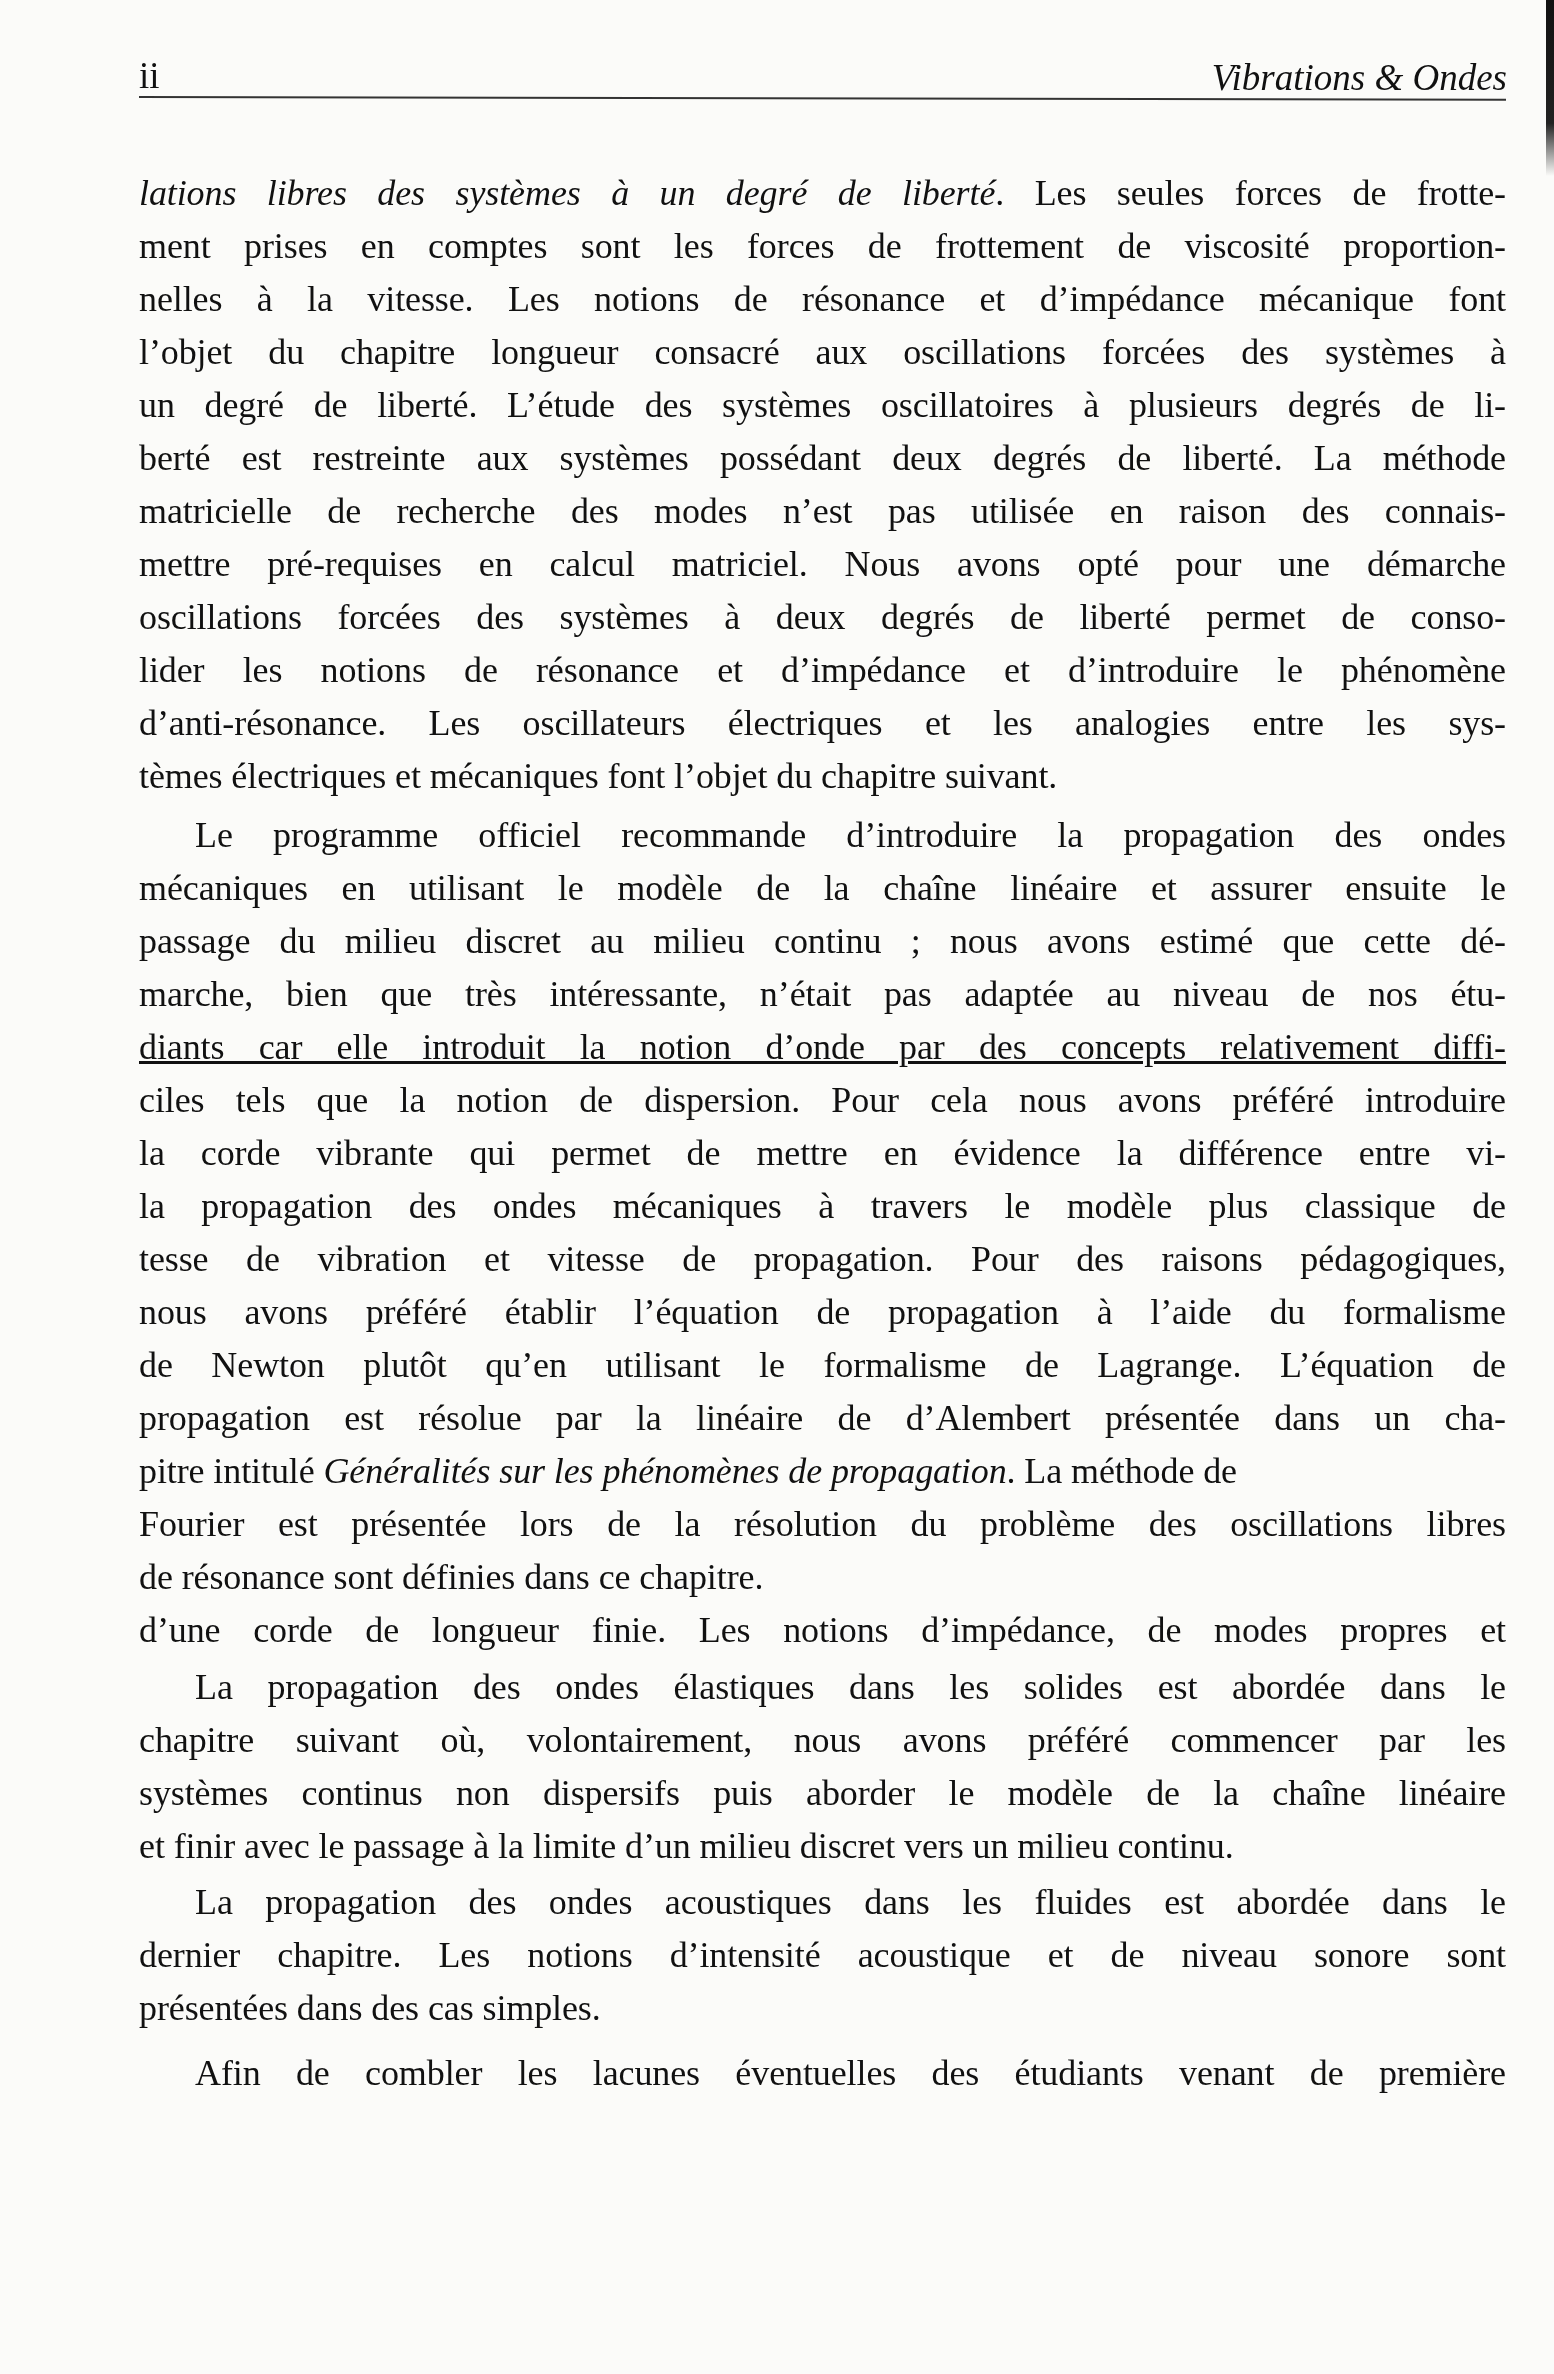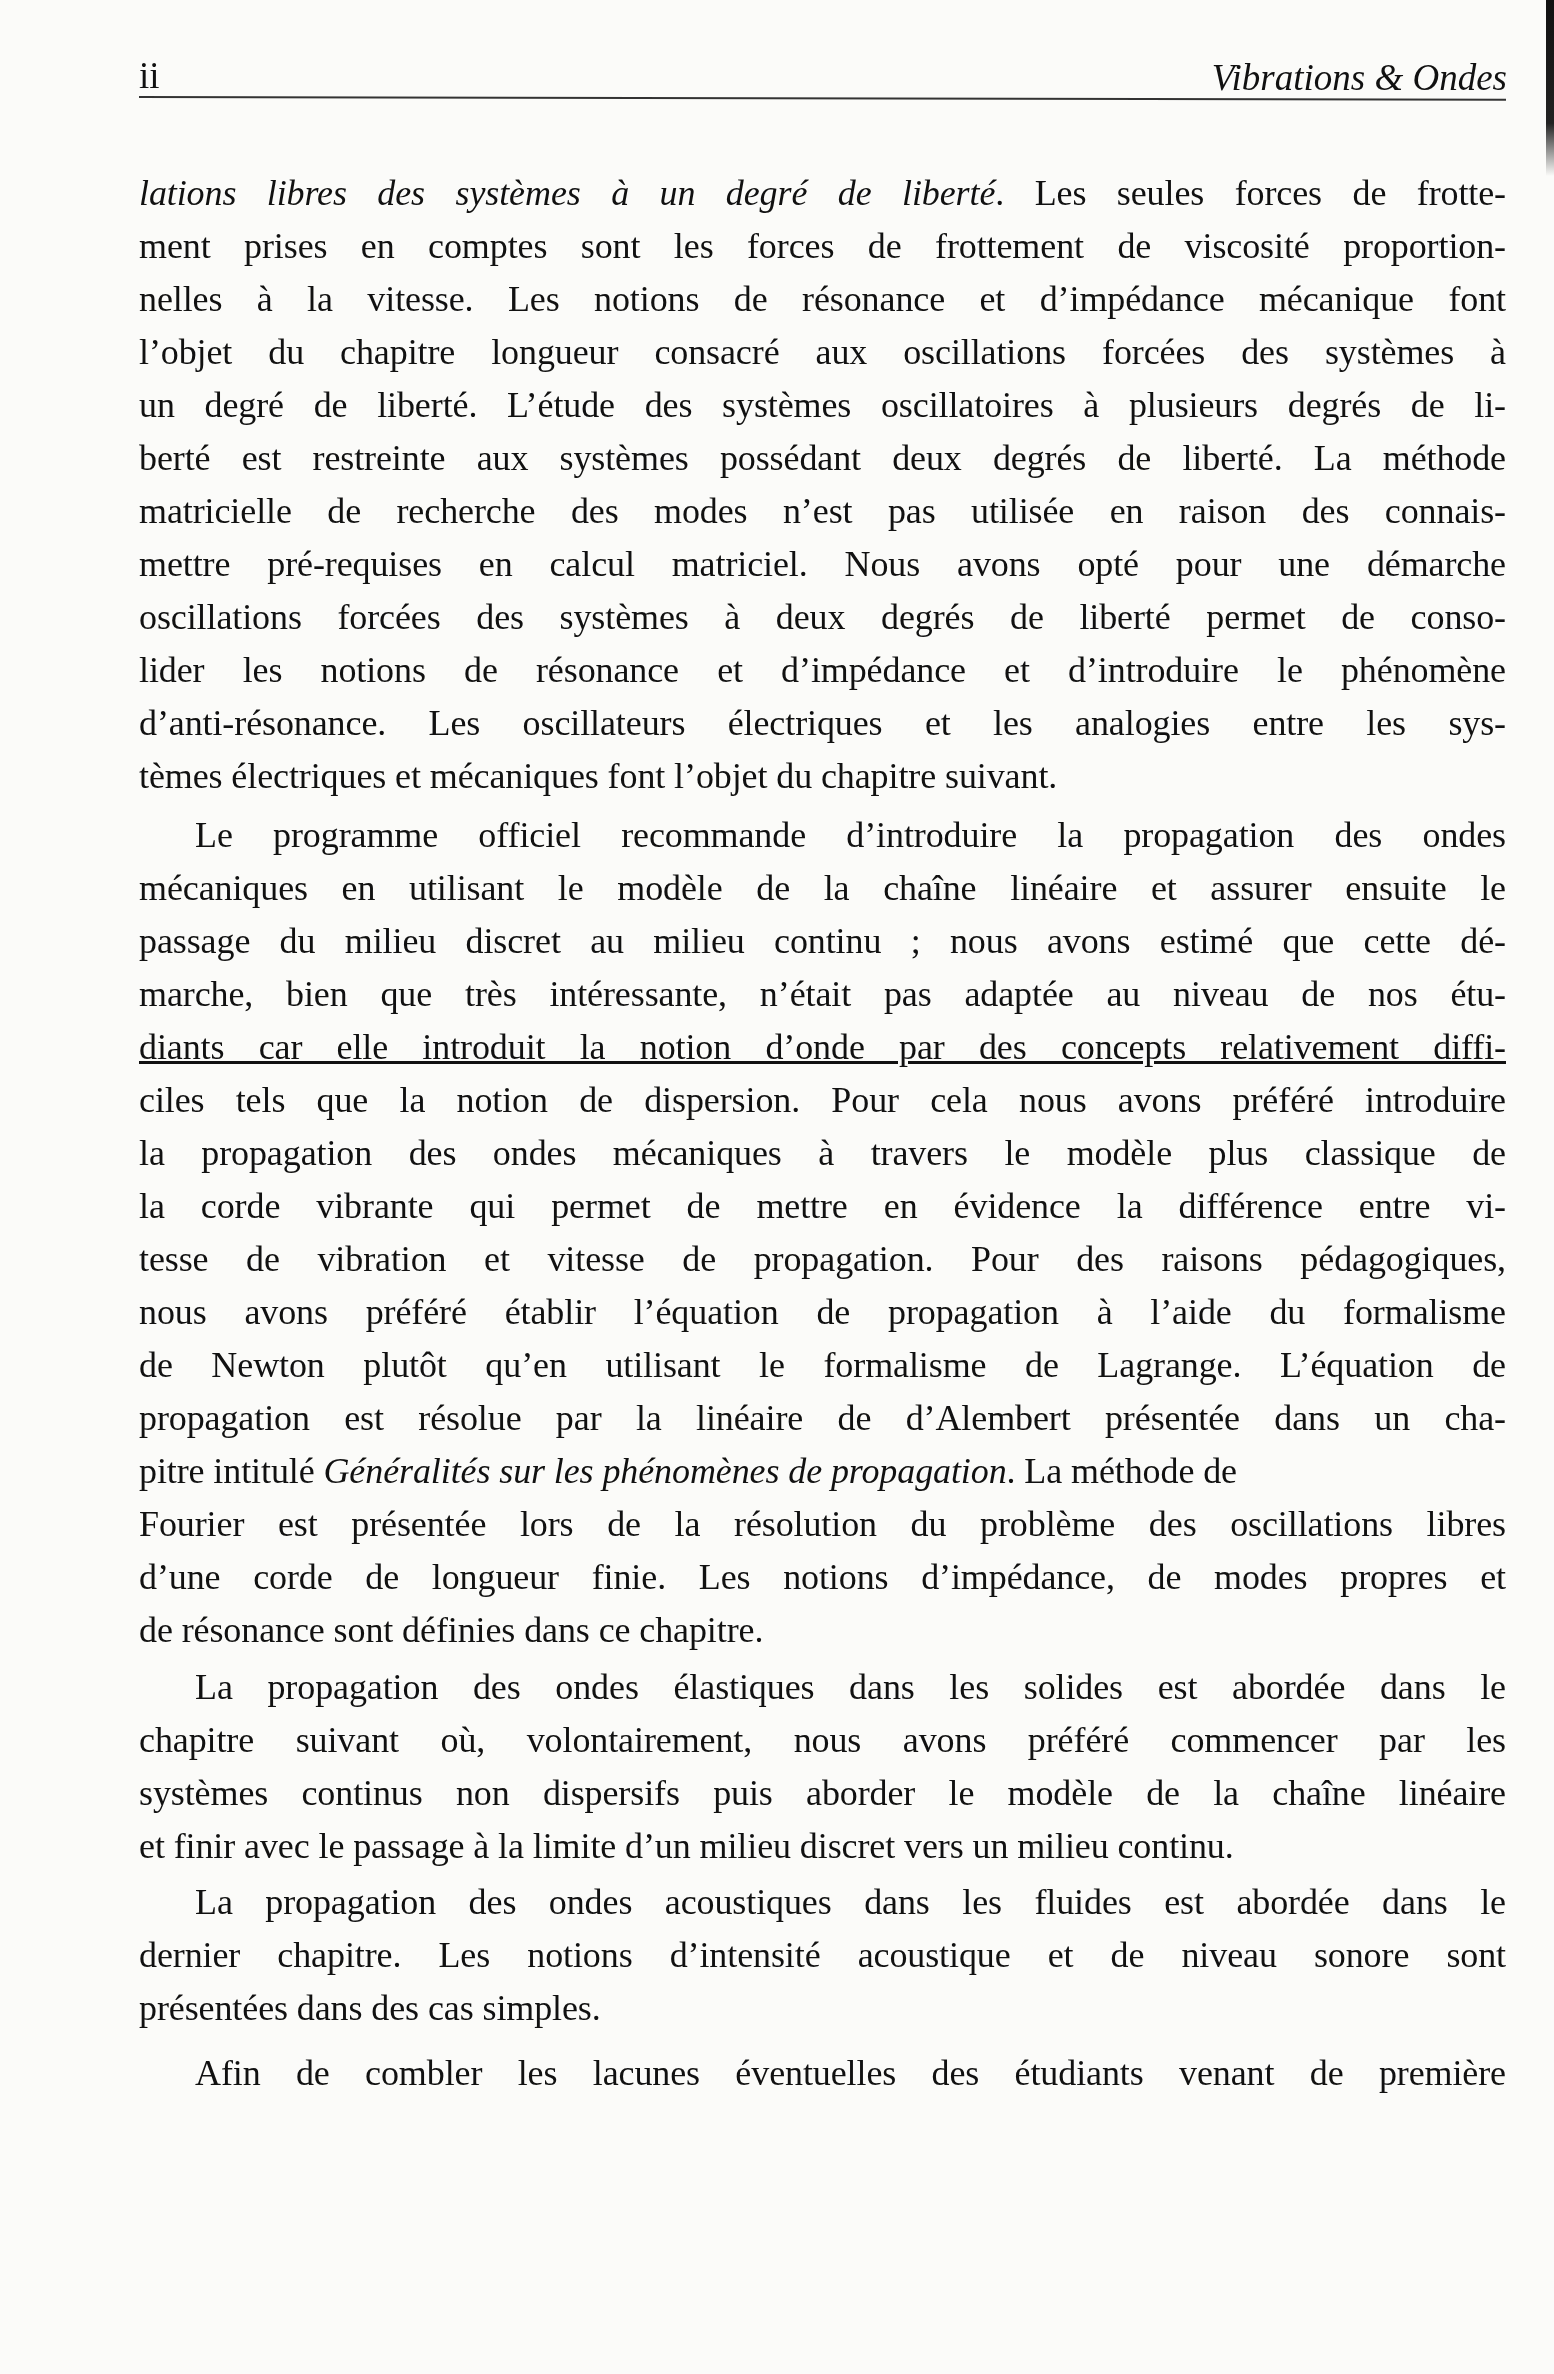--- a/index.html
+++ b/index.html
@@ -106,30 +106,30 @@
       <span class="line" style="white-space: nowrap; display: block;"><span style="white-space: nowrap; word-spacing: 0px;"><span>d’anti-résonance. Les oscillateurs électriques et les analogies entre les sys-</span></span></span>
       <span class="line last" style="white-space: nowrap; display: block;"><span style="white-space: nowrap;"><span>tèmes électriques et mécaniques font l’objet du chapitre suivant.</span></span></span>
     </div>
     <div style="margin-bottom: 3.7px;">
       <span class="line indent" style="white-space: nowrap; display: block;"><span style="white-space: nowrap; word-spacing: 0px;"><span>Le programme officiel recommande d’introduire la propagation des ondes</span></span></span>
       <span class="line" style="white-space: nowrap; display: block;"><span style="white-space: nowrap; word-spacing: 0px;"><span>mécaniques en utilisant le modèle de la chaîne linéaire et assurer ensuite le</span></span></span>
       <span class="line" style="white-space: nowrap; display: block;"><span style="white-space: nowrap; word-spacing: 0px;"><span>passage du milieu discret au milieu continu ; nous avons estimé que cette dé-</span></span></span>
       <span class="line" style="white-space: nowrap; display: block;"><span style="white-space: nowrap; word-spacing: 0px;"><span>marche, bien que très intéressante, n’était pas adaptée au niveau de nos étu-</span></span></span>
       <span class="line" style="white-space: nowrap; display: block; text-decoration: underline;"><span style="white-space: nowrap; word-spacing: 0px;"><span>diants car elle introduit la notion d’onde par des concepts relativement diffi-</span></span></span>
       <span class="line" style="white-space: nowrap; display: block;"><span style="white-space: nowrap; word-spacing: 0px;"><span>ciles tels que la notion de dispersion. Pour cela nous avons préféré introduire</span></span></span>
+      <span class="line" style="white-space: nowrap; display: block;"><span style="white-space: nowrap; word-spacing: 0px;"><span>la corde vibrante qui permet de mettre en évidence la différence entre vi-</span></span></span>
       <span class="line" style="white-space: nowrap; display: block;"><span style="white-space: nowrap; word-spacing: 0px;"><span>la propagation des ondes mécaniques à travers le modèle plus classique de</span></span></span>
-      <span class="line" style="white-space: nowrap; display: block;"><span style="white-space: nowrap; word-spacing: 0px;"><span>la corde vibrante qui permet de mettre en évidence la différence entre vi-</span></span></span>
       <span class="line" style="white-space: nowrap; display: block;"><span style="white-space: nowrap; word-spacing: 0px;"><span>tesse de vibration et vitesse de propagation. Pour des raisons pédagogiques,</span></span></span>
       <span class="line" style="white-space: nowrap; display: block;"><span style="white-space: nowrap; word-spacing: 0px;"><span>nous avons préféré établir l’équation de propagation à l’aide du formalisme</span></span></span>
       <span class="line" style="white-space: nowrap; display: block;"><span style="white-space: nowrap; word-spacing: 0px;"><span>de Newton plutôt qu’en utilisant le formalisme de Lagrange. L’équation de</span></span></span>
       <span class="line" style="white-space: nowrap; display: block;"><span style="white-space: nowrap; word-spacing: 0px;"><span>propagation est résolue par la linéaire de d’Alembert présentée dans un cha-</span></span></span>
       <span class="line" style="white-space: nowrap; display: block;"><span style="white-space: nowrap; display: inline-block; transform-origin: left center; transform: scaleX(0.999989);"><span>pitre intitulé </span><em>Généralités sur les phénomènes de propagation</em><span>. La méthode de</span></span></span>
       <span class="line" style="white-space: nowrap; display: block;"><span style="white-space: nowrap; word-spacing: 0px;"><span>Fourier est présentée lors de la résolution du problème des oscillations libres</span></span></span>
+      <span class="line last" style="white-space: nowrap; display: block;"><span style="white-space: nowrap;"><span>de résonance sont définies dans ce chapitre.</span></span></span>
       <span class="line" style="white-space: nowrap; display: block;"><span style="white-space: nowrap; word-spacing: 0px;"><span>d’une corde de longueur finie. Les notions d’impédance, de modes propres et</span></span></span>
-      <span class="line last" style="white-space: nowrap; display: block;"><span style="white-space: nowrap;"><span>de résonance sont définies dans ce chapitre.</span></span></span>
     </div>
     <div style="margin-bottom: 3.7px;">
       <span class="line indent" style="white-space: nowrap; display: block;"><span style="white-space: nowrap; word-spacing: 0px;"><span>La propagation des ondes élastiques dans les solides est abordée dans le</span></span></span>
       <span class="line" style="white-space: nowrap; display: block;"><span style="white-space: nowrap; word-spacing: 0px;"><span>chapitre suivant où, volontairement, nous avons préféré commencer par les</span></span></span>
       <span class="line" style="white-space: nowrap; display: block;"><span style="white-space: nowrap; word-spacing: 0px;"><span>systèmes continus non dispersifs puis aborder le modèle de la chaîne linéaire</span></span></span>
       <span class="line last" style="white-space: nowrap; display: block;"><span style="white-space: nowrap;"><span>et finir avec le passage à la limite d’un milieu discret vers un milieu continu.</span></span></span>
     </div>
     <div style="margin-bottom: 12px;">
       <span class="line indent" style="white-space: nowrap; display: block;"><span style="white-space: nowrap; word-spacing: 0px;"><span>La propagation des ondes acoustiques dans les fluides est abordée dans le</span></span></span>
       <span class="line" style="white-space: nowrap; display: block;"><span style="white-space: nowrap; word-spacing: 0px;"><span>dernier chapitre. Les notions d’intensité acoustique et de niveau sonore sont</span></span></span>

